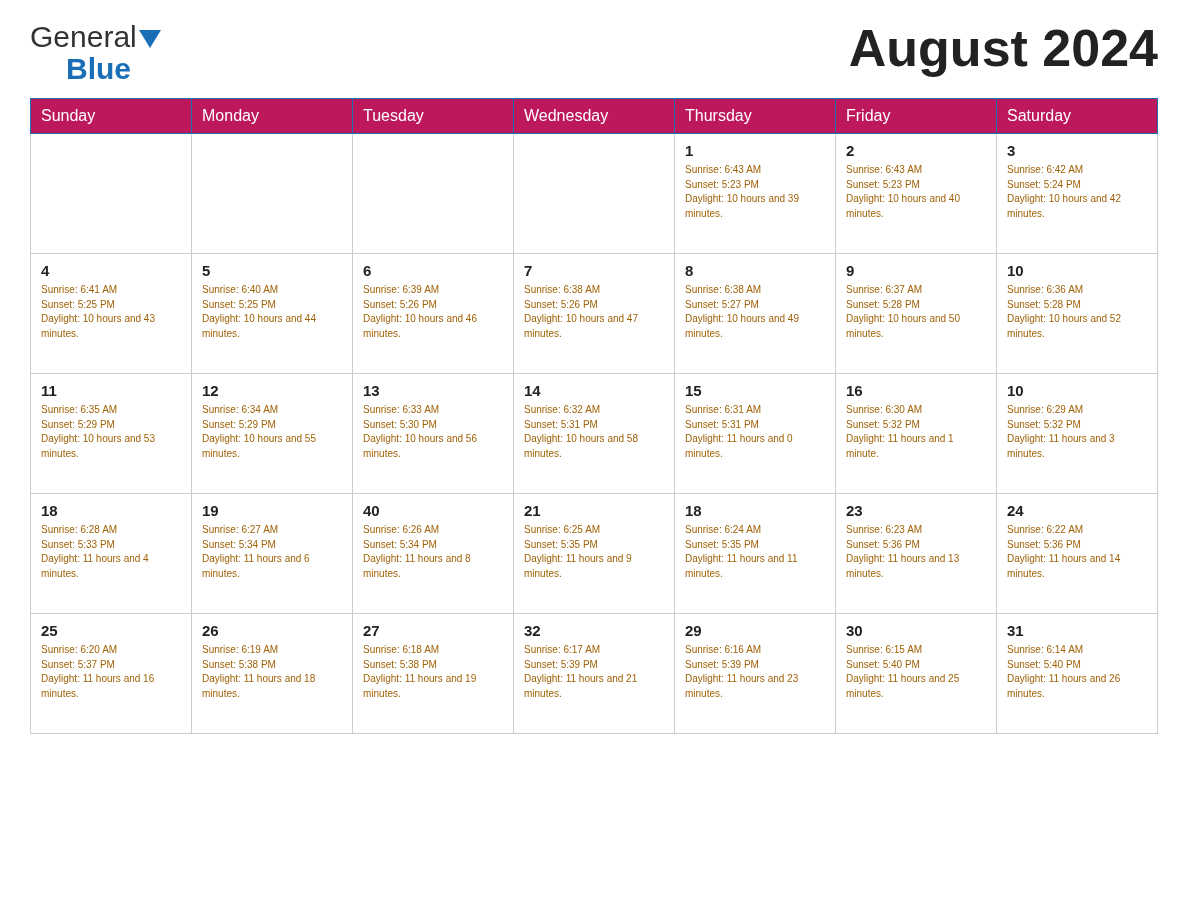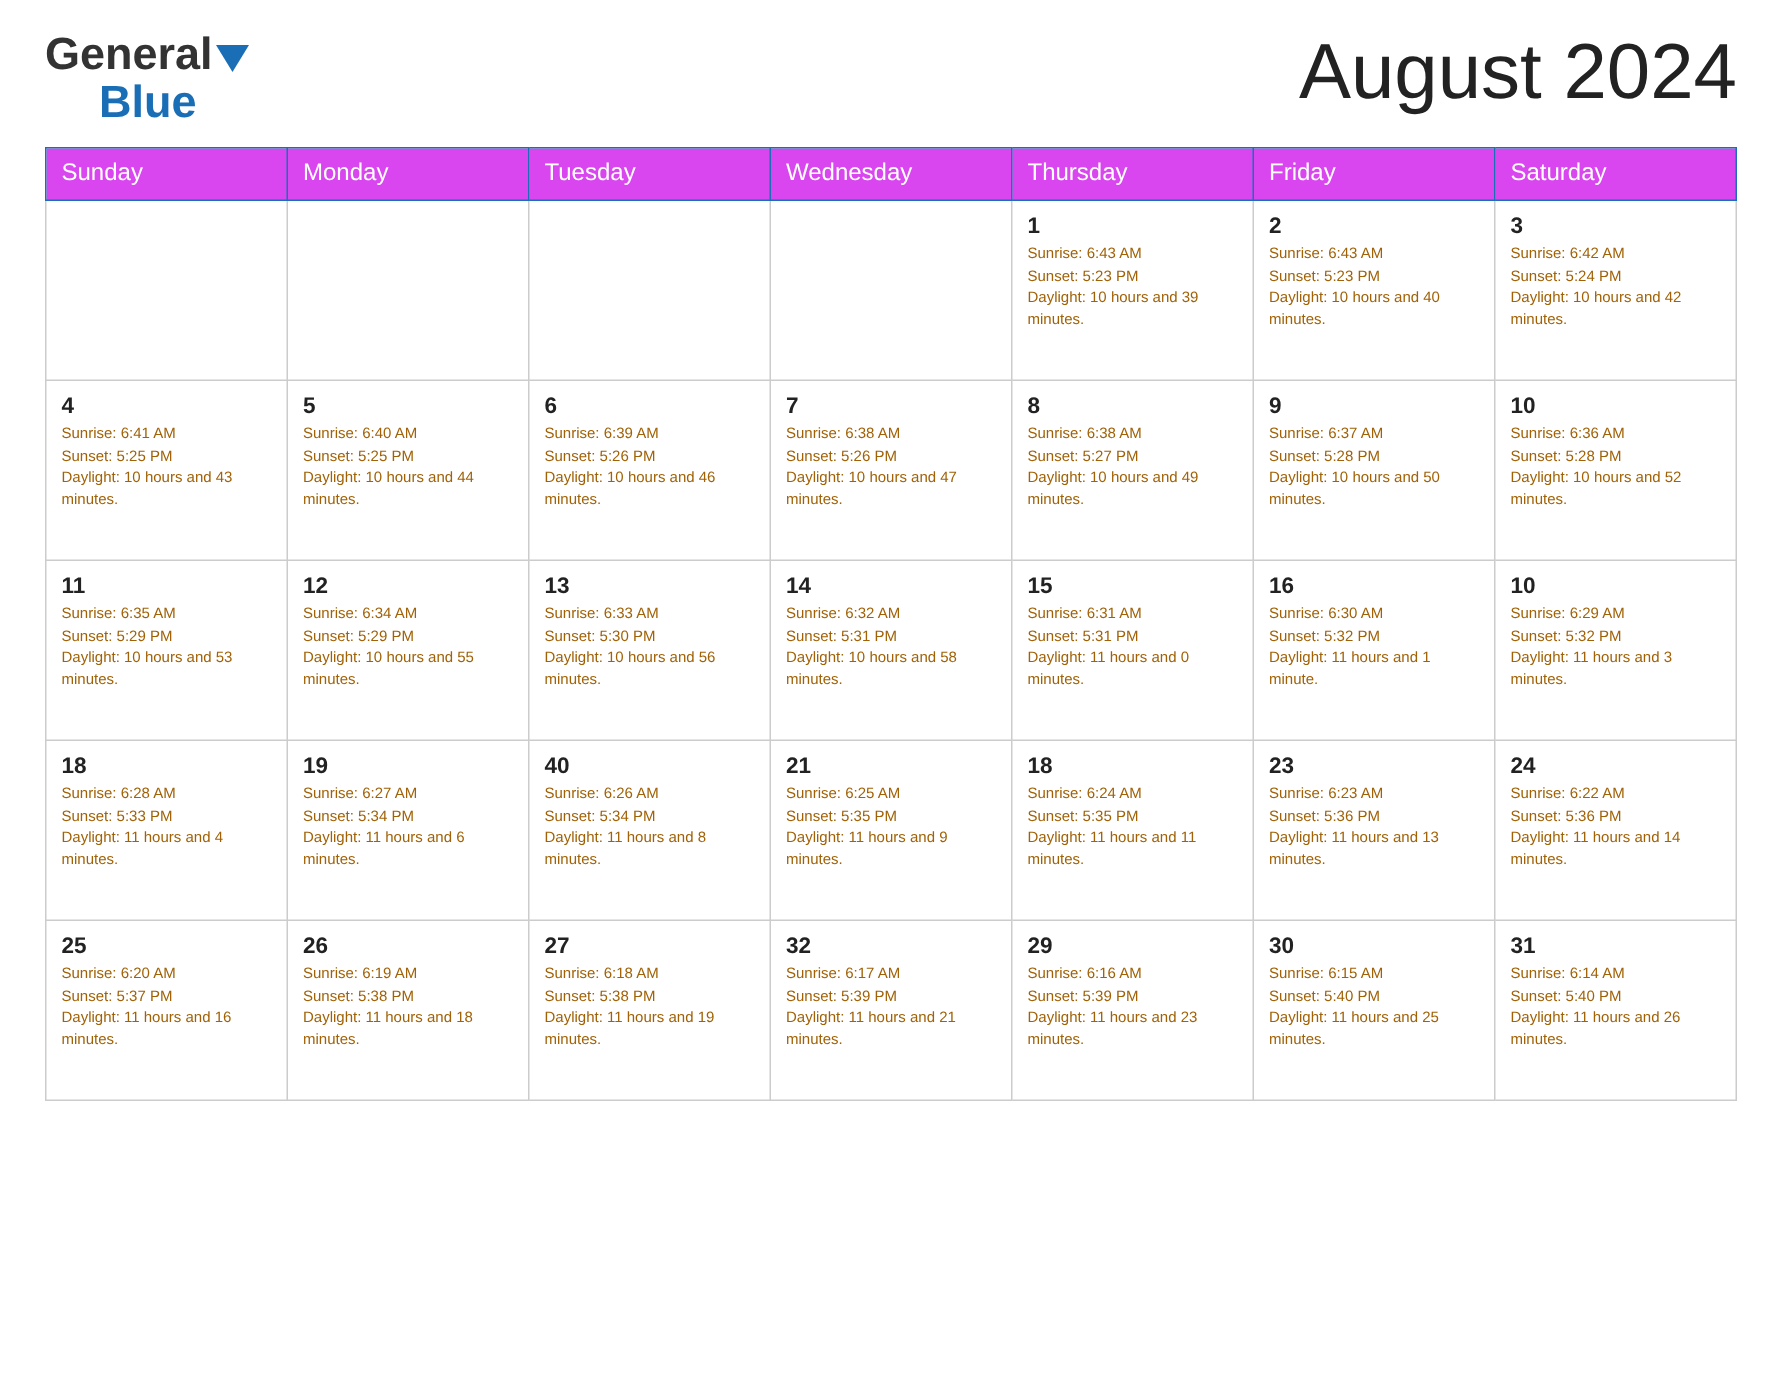--- a/index.html
+++ b/index.html
@@ -19,36 +19,36 @@
     .logo {
       display: flex;
       flex-direction: column;
       align-items: flex-start;
     }
     .title-section {
       text-align: right;
     }
     .month-title {
       font-size: 52px;
-      font-weight: normal;
+      font-weight: bold;
       color: #222;
       line-height: 1.1;
     }
     .location {
       font-size: 22px;
       color: #333;
       margin-top: 4px;
     }
     .calendar {
       width: 100%;
       border-collapse: collapse;
       margin-top: 12px;
     }
     .calendar th {
-      background-color: #d946ef;
+      background-color: #be185d;
       color: #fff;
       padding: 8px 10px;
       font-size: 16px;
       font-weight: normal;
       text-align: left;
       border: 1px solid #1a6eb5;
     }
     .calendar td {
       vertical-align: top;
       padding: 8px 10px;
@@ -73,21 +73,21 @@
       color: #a16207;
       line-height: 1.45;
     }
     .logo-wrapper {
       display: flex;
       align-items: center;
       gap: 0px;
     }
     .logo-gen {
       font-size: 30px;
-      font-weight: bold;
+      font-weight: normal;
       color: #333;
     }
     .logo-blue-part {
       font-size: 30px;
       font-weight: bold;
       color: #1a6eb5;
       margin-left: 36px;
     }
   </style>
 </head>

